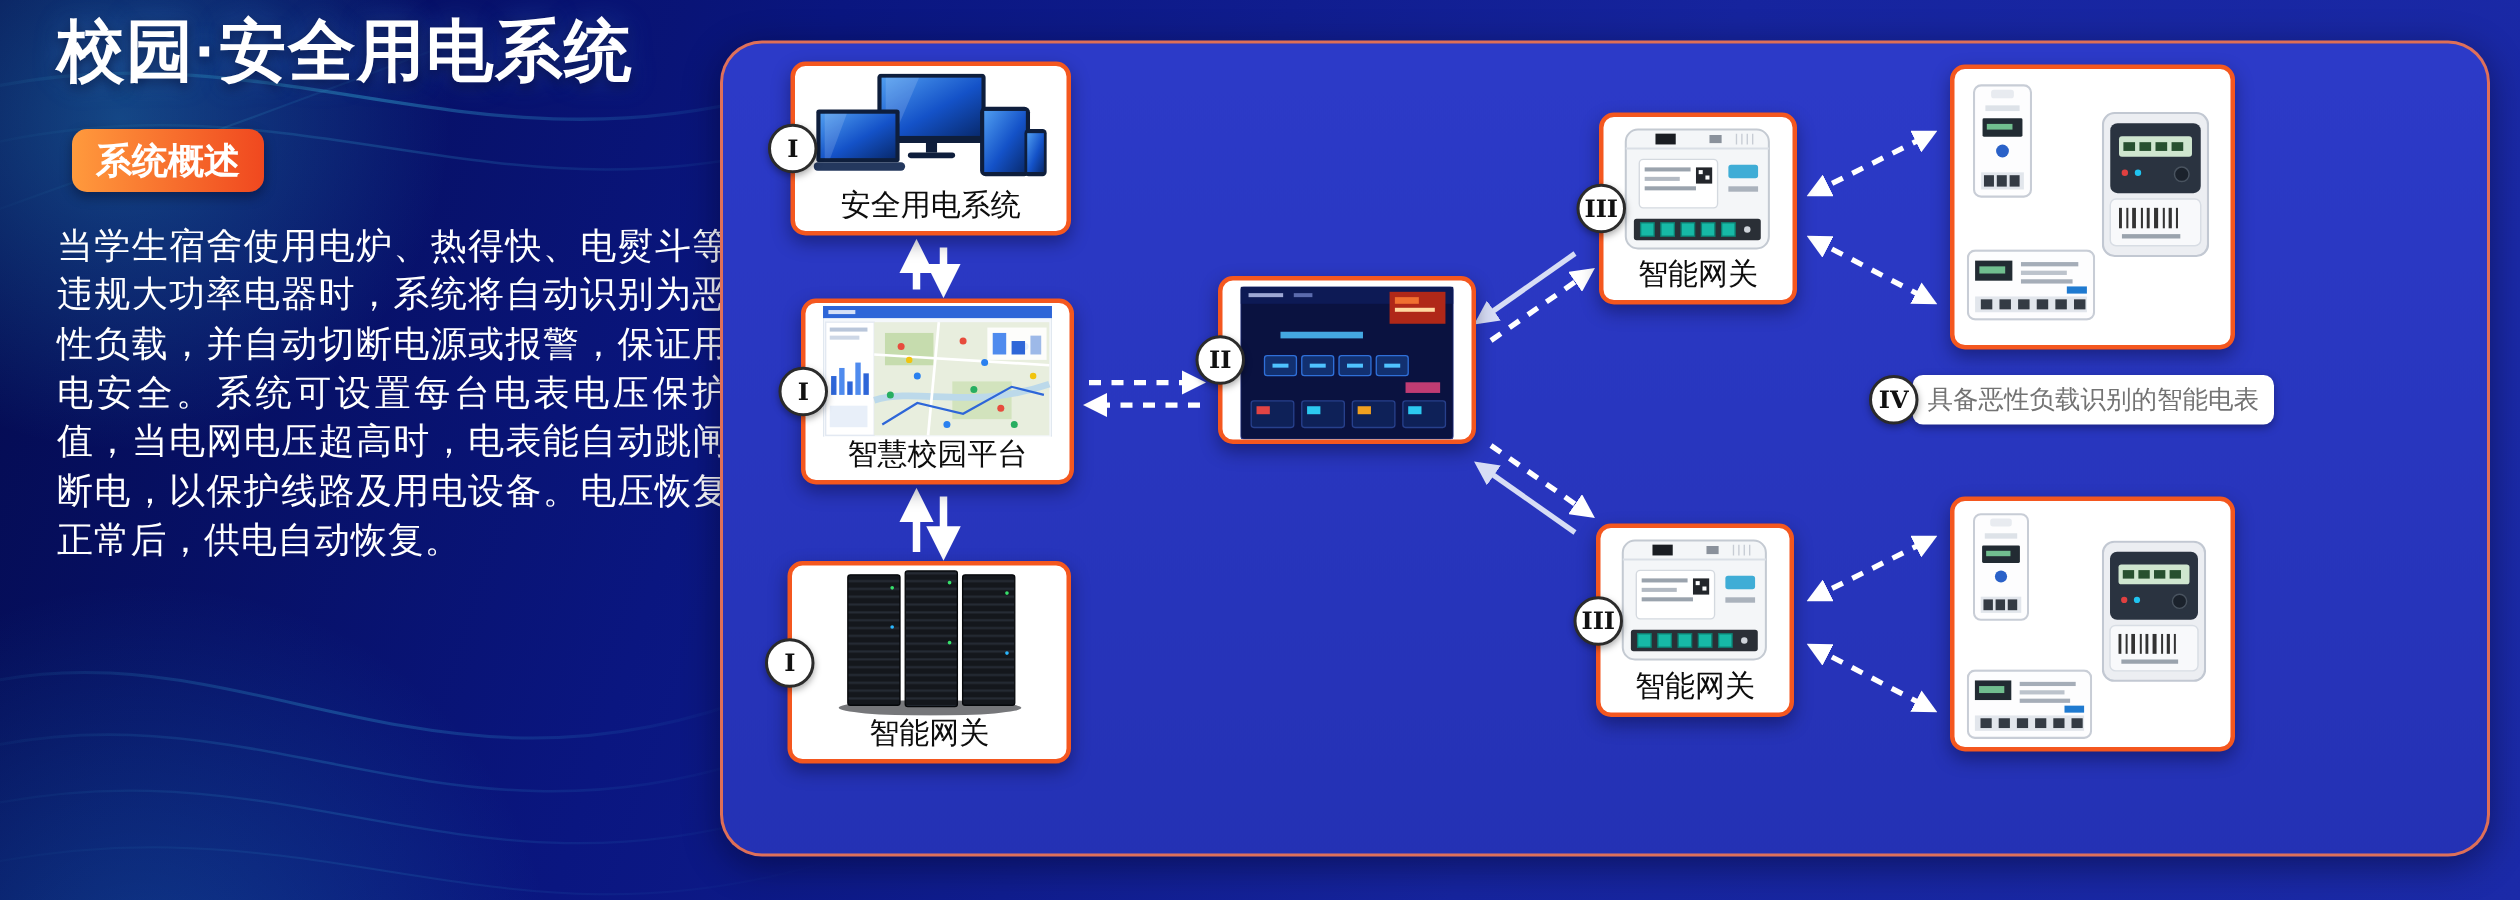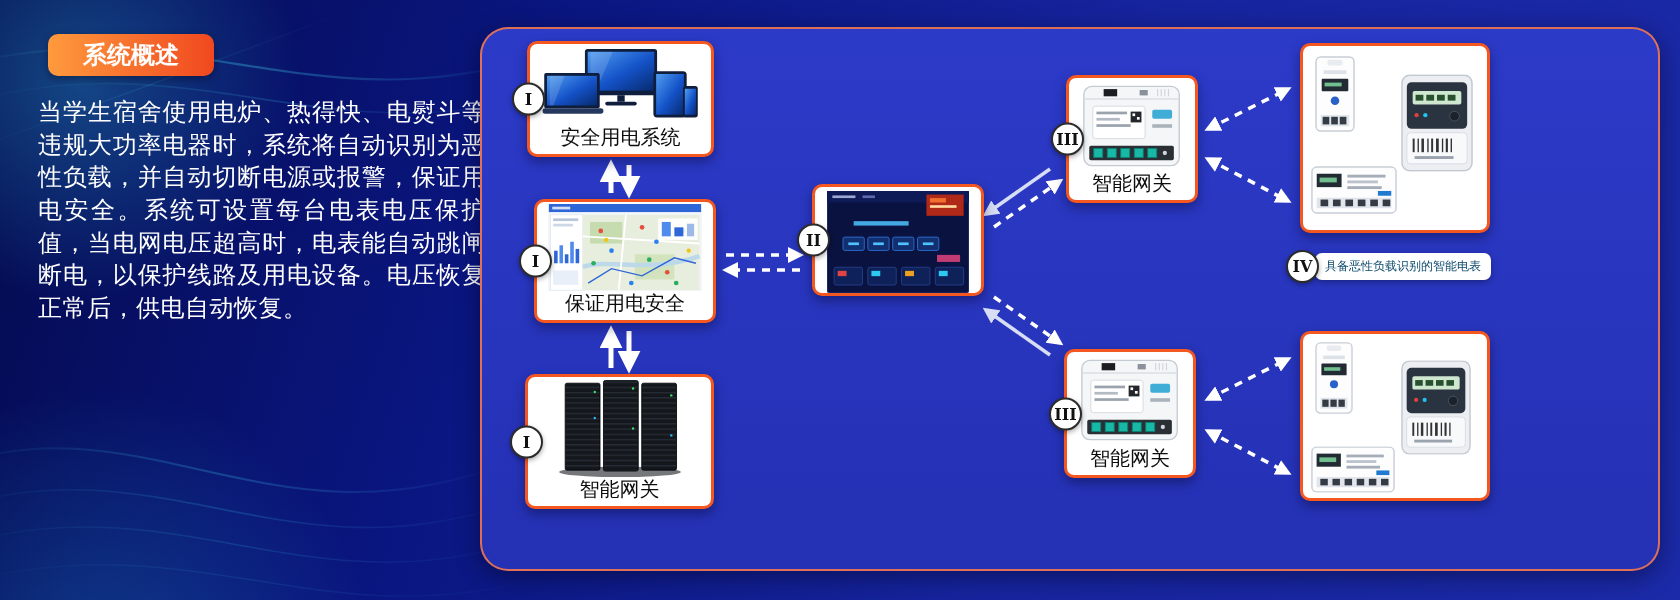--- a/index.html
+++ b/index.html
@@ -16,21 +16,21 @@
   .bg-deco{position:absolute;left:0;top:0;pointer-events:none;}
 
   
   .left-col{position:absolute;left:38px;top:8px;width:448px;color:#fff;}
   .page-title{
     font-size:45px;font-weight:bold;letter-spacing:1px;line-height:1.15;
     text-shadow:0 3px 8px rgba(0,0,30,.55),0 0 18px rgba(80,160,255,.35);
     white-space:nowrap;
   }
   .overview-badge{
-    display:inline-block;margin:26px 0 0 10px;padding:5px 35px;
+    display:inline-block;margin:26px 0 0 10px;padding:5px 16px;
     font-size:24px;font-weight:bold;color:#fff;border-radius:10px;
     background:linear-gradient(90deg,#ff9a3d,#f0481f);
     box-shadow:0 3px 8px rgba(0,0,20,.4);
   }
   .description{
     margin-top:20px;font-size:24px;line-height:1.36;color:#fff;
     font-family:"DejaVu Serif","Liberation Serif",serif;
     text-align:justify;letter-spacing:.5px;
   }
 
@@ -63,24 +63,24 @@
   .node-datacenter{left:43px;top:345px;width:189px;height:135px;}
   .node-iot{left:330px;top:155px;width:172px;height:112px;}
   .node-gateway-top{left:584px;top:46px;width:132px;height:128px;}
   .node-gateway-bottom{left:582px;top:320px;width:132px;height:129px;}
   .node-meters-top{left:818px;top:14px;width:190px;height:190px;}
   .node-meters-bottom{left:818px;top:302px;width:190px;height:170px;}
   .meters-grid{position:relative;width:100%;height:100%;}
   .meters-grid svg{position:absolute;}
 
   .iv-tag{position:absolute;left:764px;top:221px;display:flex;align-items:center;z-index:3;}
-  .iv-tag .numeral{position:static;transform:none;flex:0 0 auto;margin-left:40px;}
+  .iv-tag .numeral{position:static;transform:none;flex:0 0 auto;}
   .iv-label{
     background:#fff;border-radius:7px;padding:5px 10px;margin-left:-4px;
-    font-size:12px;color:#0c4a6e;white-space:nowrap;
+    font-size:17px;color:#737373;white-space:nowrap;
     box-shadow:0 2px 6px rgba(0,0,20,.35);
   }
   .hidden-defs{position:absolute;width:0;height:0;overflow:hidden;}
 </style>
 </head>
 <body>
 
 <div class="glow tl"></div>
 <div class="glow bl"></div>
 <svg class="bg-deco" width="1680" height="600">
@@ -284,20 +284,21 @@
         <rect x="23" y="35" width="8" height="7" fill="#343b44"></rect>
       <rect x="36" y="35" width="8" height="7" fill="#343b44"></rect>
         <rect x="49" y="35" width="8" height="7" fill="#343b44"></rect>
       <rect x="62" y="35" width="8" height="7" fill="#343b44"></rect>
         <rect x="75" y="35" width="8" height="7" fill="#343b44"></rect>
     </symbol>
   </defs>
 </svg>
 
 <div class="left-col">
+  <div class="page-title">校园·安全用电系统</div>
   <div class="overview-badge">系统概述</div>
   <div class="description">当学生宿舍使用电炉、热得快、电熨斗等违规大功率电器时，系统将自动识别为恶性负载，并自动切断电源或报警，保证用电安全。系统可设置每台电表电压保护值，当电网电压超高时，电表能自动跳闸断电，以保护线路及用电设备。电压恢复正常后，供电自动恢复。</div>
 </div>
 
 <div class="panel">
 
   <svg class="arrows" viewBox="0 0 1176 540">
     <defs>
       <marker id="ah" viewBox="0 0 10 10" refX="7.5" refY="5" markerWidth="4.6" markerHeight="4.6" orient="auto-start-reverse">
         <path d="M0,0 L10,5 L0,10 z" fill="#ffffff"></path>
@@ -339,21 +340,21 @@
     <div class="label">安全用电系统</div>
   </div>
 
   <div class="node node-campus">
     <div class="numeral">I</div>
     <div class="ill">
         <svg width="166" height="88" viewBox="0 0 170 98">
           <use href="#ill-dashboard"></use>
         </svg>
       </div>
-    <div class="label">保证用电安全</div>
+    <div class="label">智慧校园平台</div>
   </div>
 
   <div class="node node-datacenter">
     <div class="numeral">I</div>
     <div class="ill">
         <svg width="140" height="100" viewBox="0 0 150 115">
           <use href="#ill-datacenter"></use>
         </svg>
       </div>
     <div class="label">智能网关</div>

